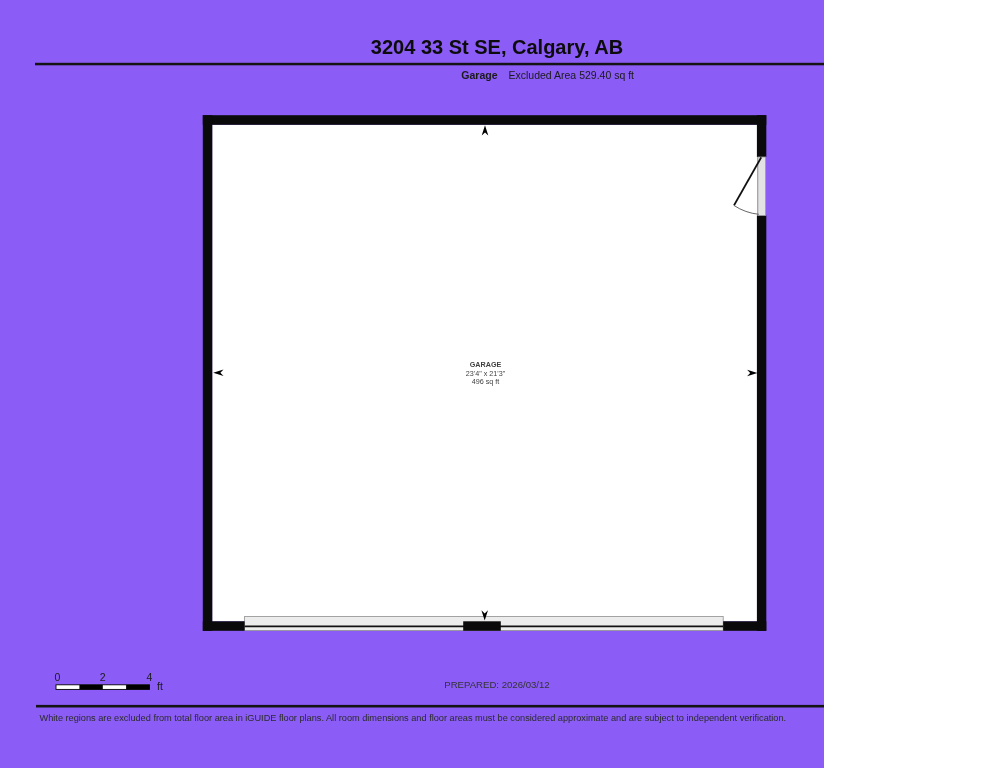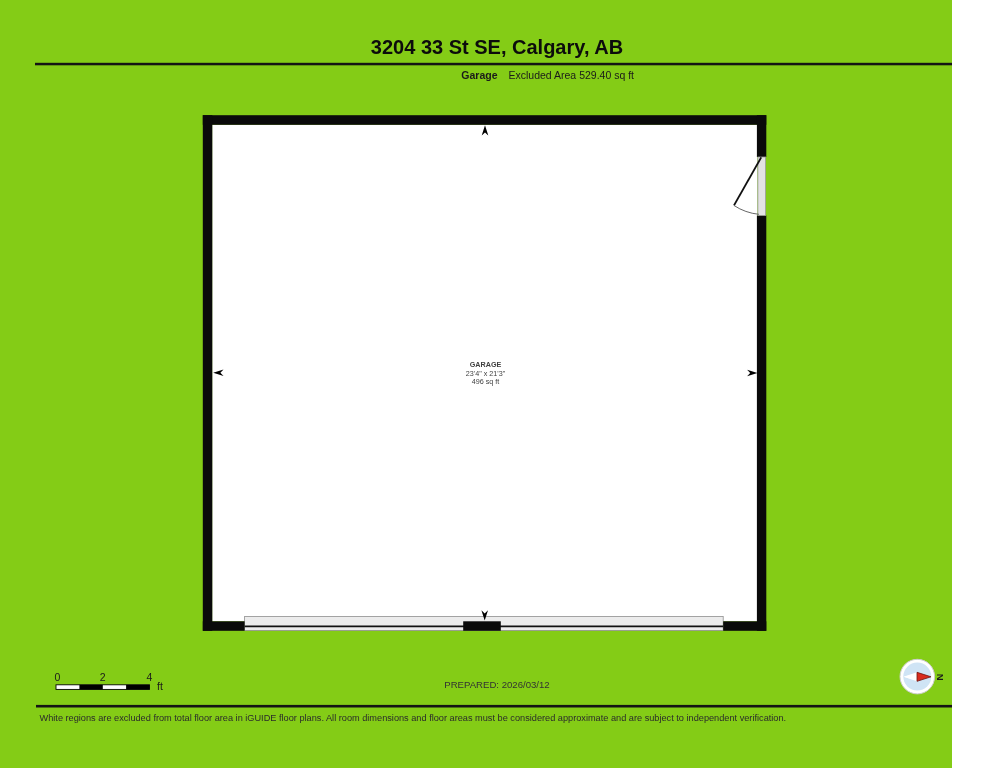--- a/index.html
+++ b/index.html
@@ -1,16 +1,16 @@
 <!DOCTYPE html>
 <html><head>
 <meta charset="utf-8">
 <style>
   html,body{margin:0;padding:0;background:#fff;}
-  #page{position:relative;width:952px;height:768px;background:#84cc16;overflow:hidden;
+  #page{position:relative;width:824px;height:768px;background:#8b5cf6;overflow:hidden;
         font-family:"Liberation Sans",sans-serif;}
   svg{position:absolute;left:0;top:0;}
 </style>
 </head>
 <body>
 <div id="page">
 <svg width="994" height="768" viewBox="0 0 994 768">
 
   <text x="497" y="53.5" font-size="20" font-weight="bold" fill="#0c0c0c" text-anchor="middle">3204 33 St SE, Calgary, AB</text>
 

